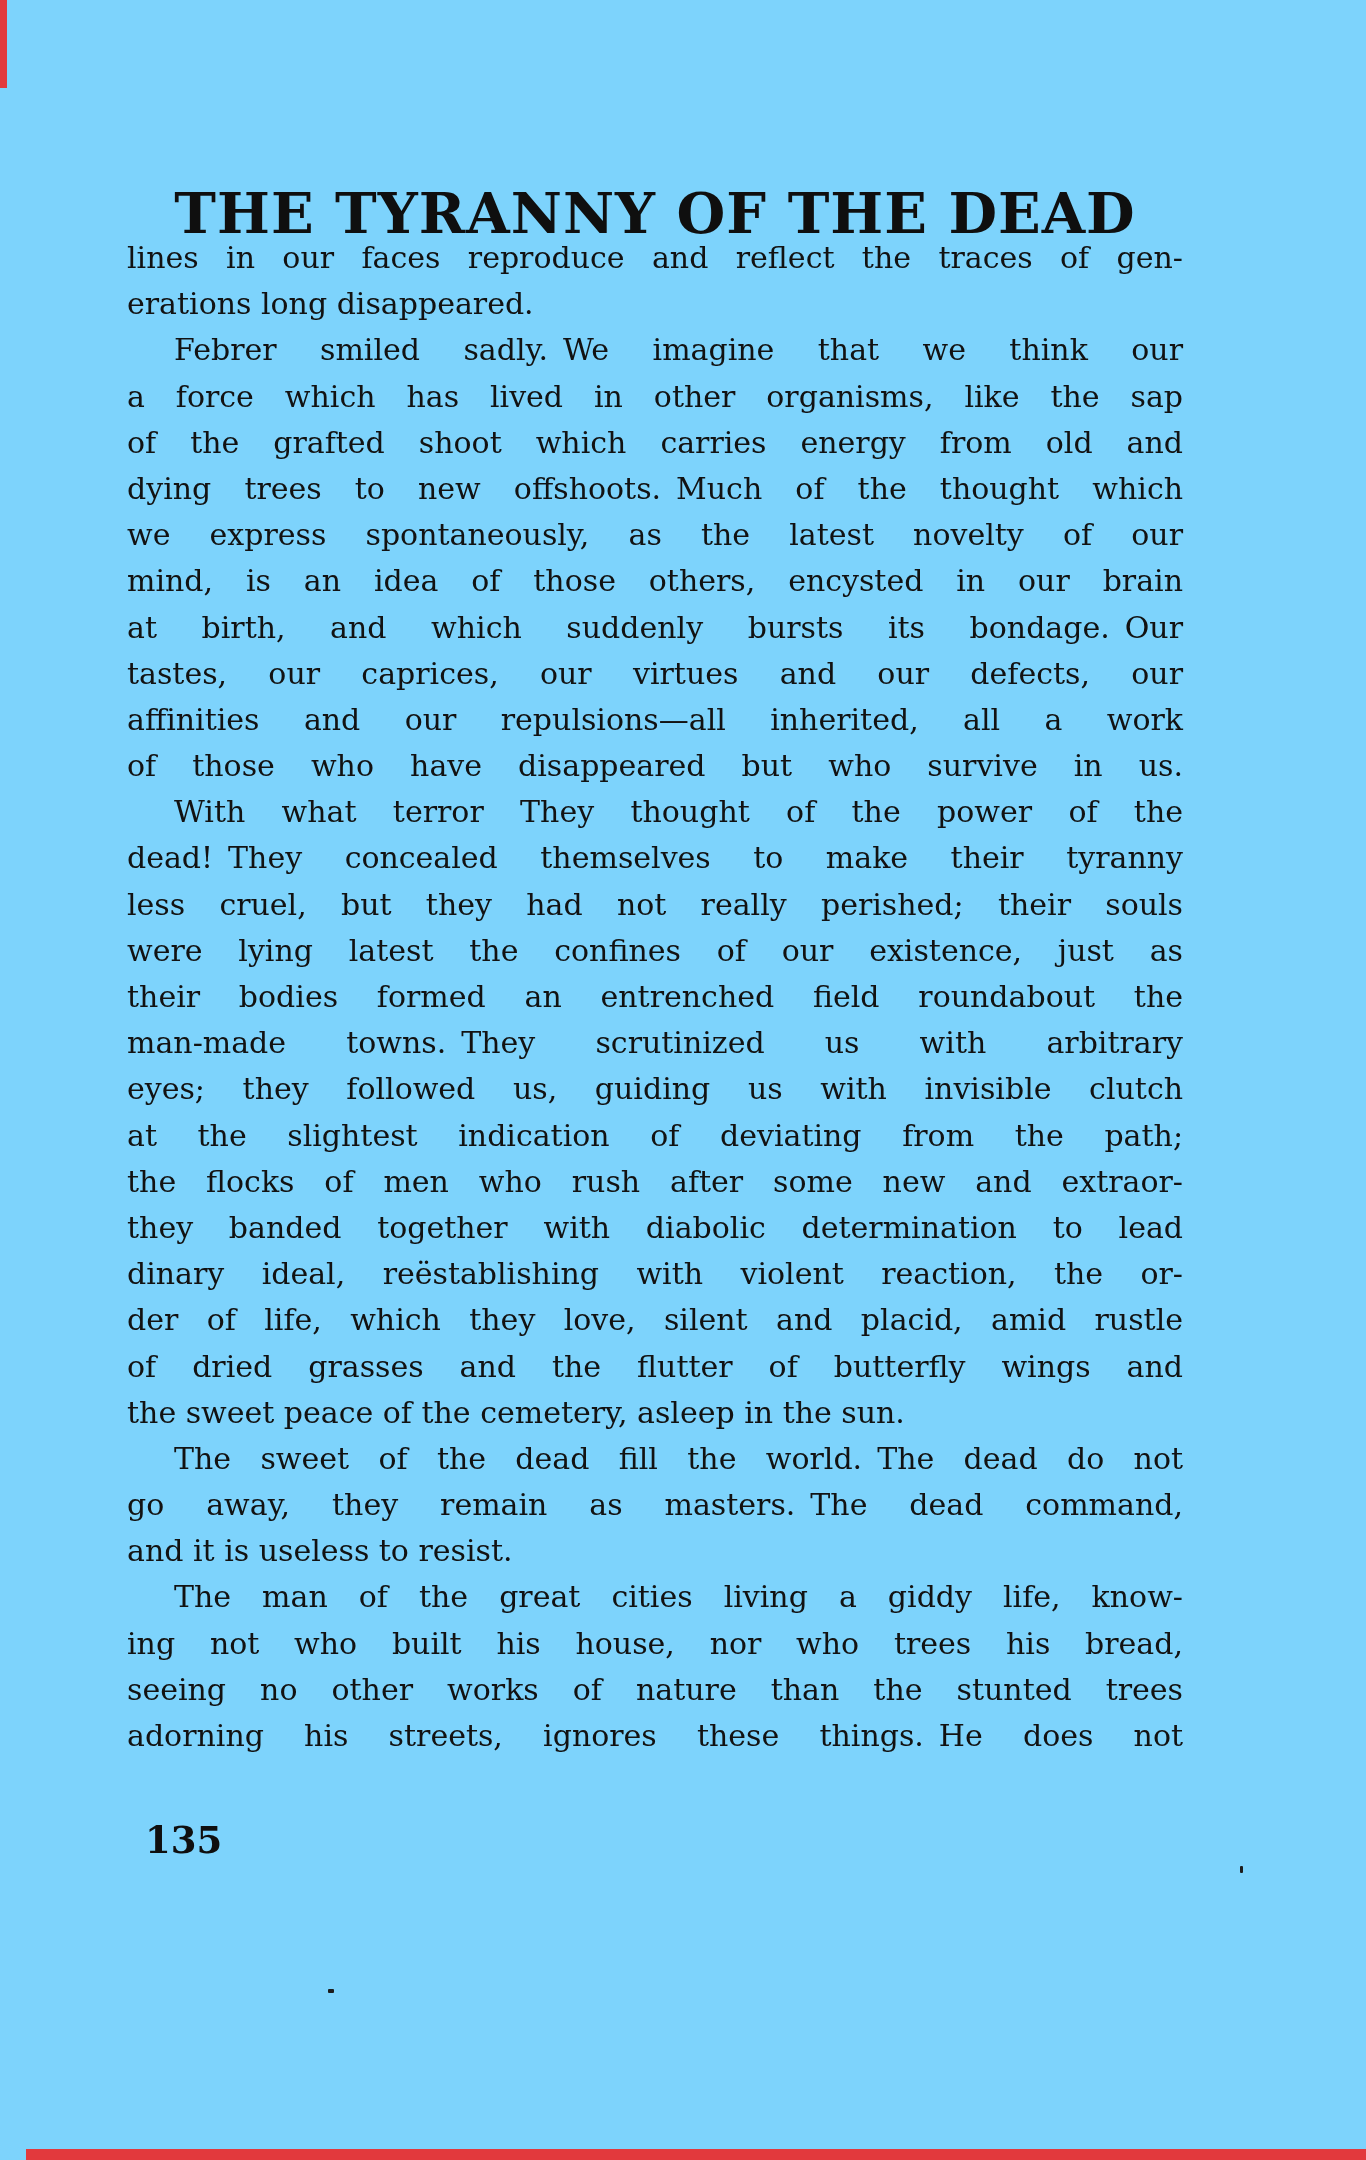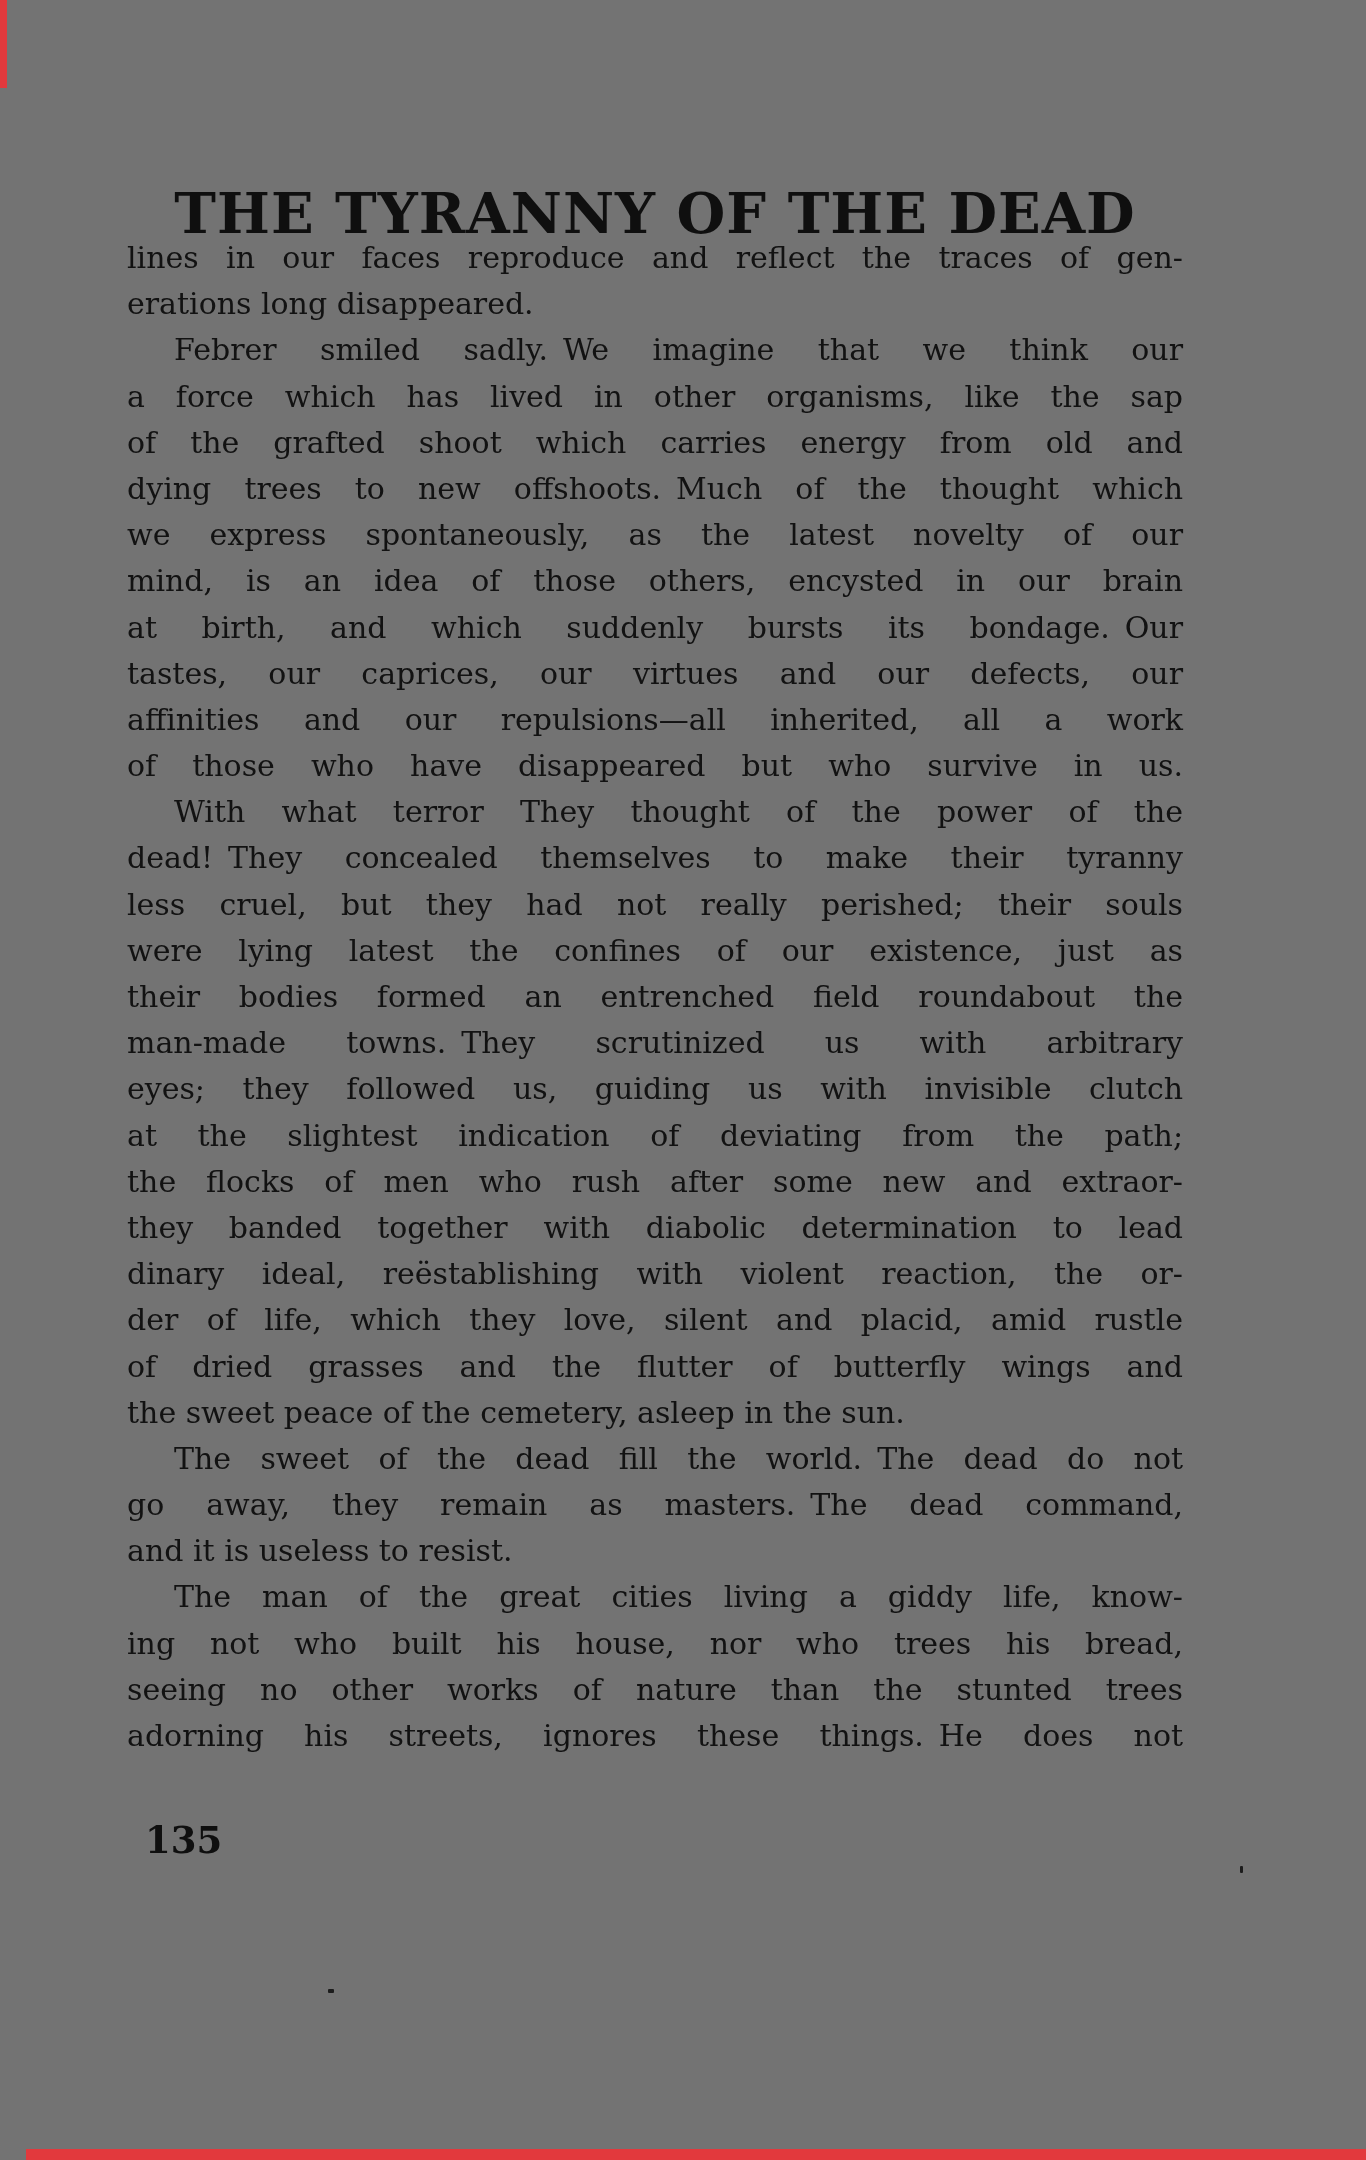--- a/index.html
+++ b/index.html
@@ -52,21 +52,21 @@
   .edge-mark{position:absolute;}
   .edge-mark.top-left{top:0;left:0;width:7px;height:88px;}
   .edge-mark.bottom{bottom:0;left:26px;right:0;height:11px;}
   .speck{position:absolute;background:#1c1c1c;border-radius:1px;}
   .speck.s1{left:328px;top:1989px;width:6px;height:4px;}
   .speck.s2{left:1240px;top:1866px;width:3px;height:7px;}
 </style>
 </head>
 <body>
 
-<div class="page" style="background: #737373;">
+<div class="page" style="background: #7dd3fc;">
 
   <div class="edge-mark top-left" style="background: rgb(226, 57, 61);"></div>
 
   <h1 class="page-title">THE TYRANNY OF THE DEAD</h1>
 
   <div class="text-block">
       <div class="line j">lines in our faces reproduce and reflect the traces of gen-</div>
       <div class="line">erations long disappeared.</div>
       <div class="line j ind">Febrer smiled sadly. We imagine that we think our</div>
       <div class="line j">a force which has lived in other organisms, like the sap</div>

